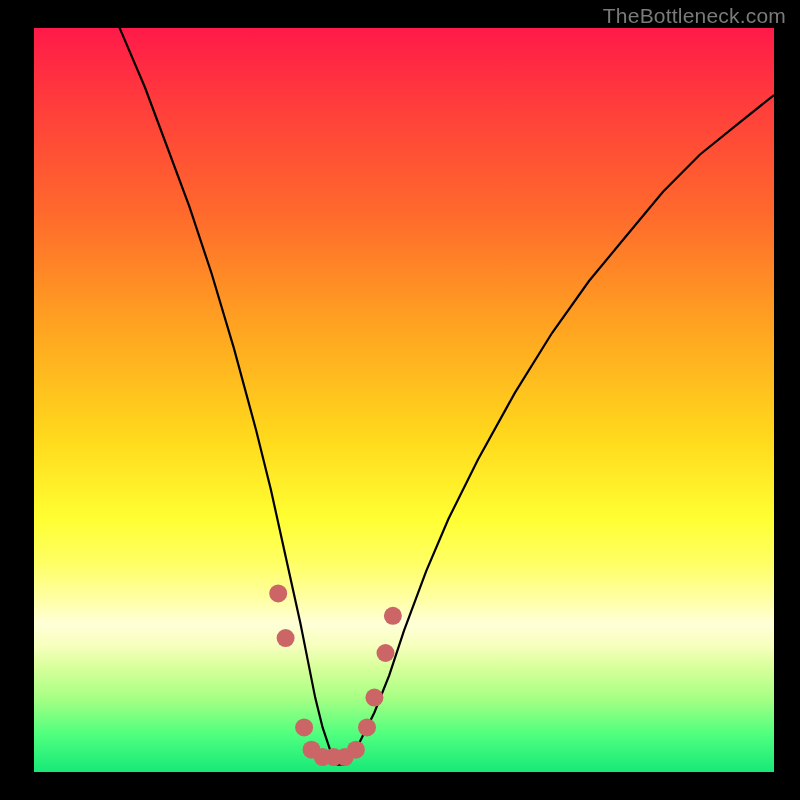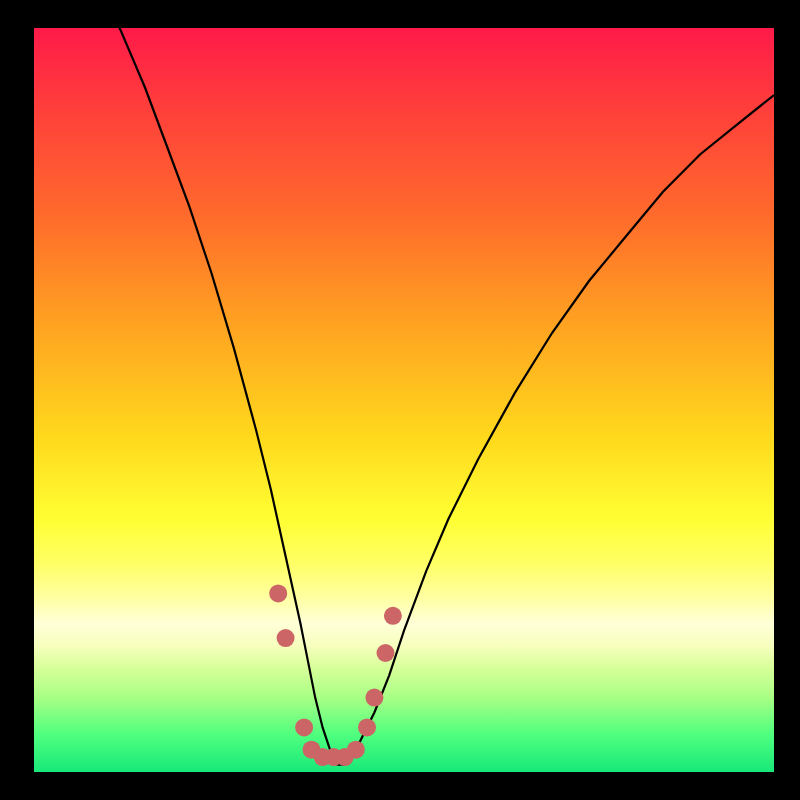--- a/index.html
+++ b/index.html
@@ -76,13 +76,14 @@
           <circle cx="299.7" cy="729.1" r="9" fill="#cc6666"></circle>
           <circle cx="310.8" cy="729.1" r="9" fill="#cc6666"></circle>
           <circle cx="321.9" cy="721.7" r="9" fill="#cc6666"></circle>
           <circle cx="333.0" cy="699.4" r="9" fill="#cc6666"></circle>
           <circle cx="340.4" cy="669.6" r="9" fill="#cc6666"></circle>
           <circle cx="351.5" cy="625.0" r="9" fill="#cc6666"></circle>
           <circle cx="358.9" cy="587.8" r="9" fill="#cc6666"></circle>
         </g>
     </svg>
   </div>
+  <div class="watermark">TheBottleneck.com</div>
 </div>
 
 </body></html>

